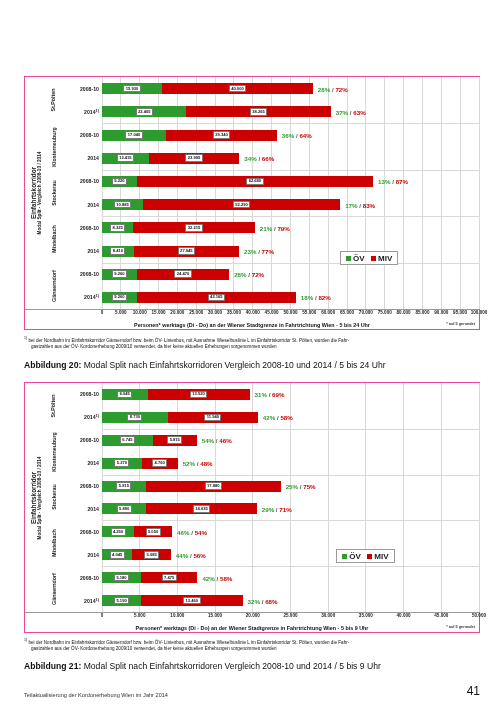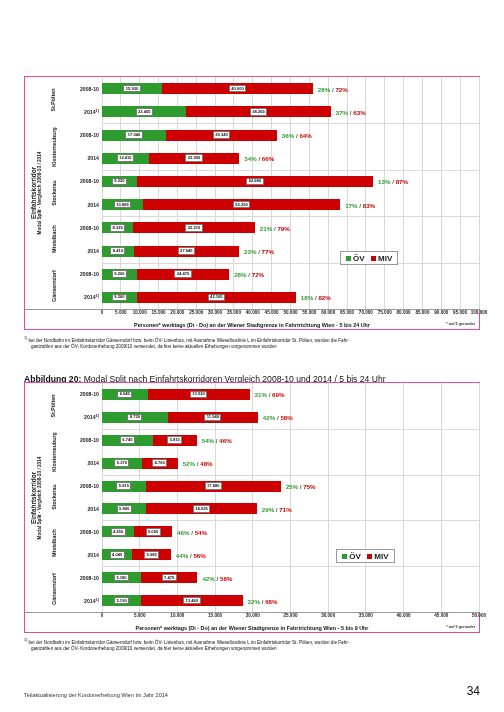--- a/index.html
+++ b/index.html
@@ -359,21 +359,21 @@
         <span>Personen* werktags (Di - Do) an der Wiener Stadtgrenze in Fahrtrichtung Wien - 5 bis 24 Uhr</span>
         <span class="note">* auf 5 gerundet</span>
       </div>
     </div>
 
     <div class="footnote" style="margin-top:6px;">
       <sup>1)</sup><span> bei der Nordbahn im Einfahrtskorridor Gänserndorf bzw. beim ÖV- Linienbus, mit Ausnahme Wieselbuslinie L im Einfahrtskorridor St. Pölten, wurden die Fahr-</span>
       <span class="l2">gastzahlen aus der ÖV- Kordonerhebung 2009/10 verwendet, da hier keine aktuellen Erhebungen vorgenommen wurden</span>
     </div>
 
-    <div class="caption" style="margin-top:23px;">
+    <div class="caption" style="margin-top:9px;">
       <span class="lbl">Abbildung 20:</span><span> Modal Split nach Einfahrtskorridoren Vergleich 2008-10 und 2014 / 5 bis 24 Uhr</span>
     </div>
   </div>
 
   <div class="chart-block" id="block21" style="top:382px;">
     <div class="chart-frame" id="frame21" style="height:251px;">
       <div class="plot-wrap" id="wrap21" style="height:229px;">
         <div class="axis-title-vert">
           <div class="vtxt">
             <div class="vt1">Einfahrtskorridor</div>
@@ -549,20 +549,23 @@
         <span>Personen* werktags (Di - Do) an der Wiener Stadtgrenze in Fahrtrichtung Wien - 5 bis 9 Uhr</span>
         <span class="note">* auf 5 gerundet</span>
       </div>
     </div>
 
     <div class="footnote" style="margin-top:5px;">
       <sup>1)</sup><span> bei der Nordbahn im Einfahrtskorridor Gänserndorf bzw. beim ÖV- Linienbus, mit Ausnahme Wieselbuslinie L im Einfahrtskorridor St. Pölten, wurden die Fahr-</span>
       <span class="l2">gastzahlen aus der ÖV- Kordonerhebung 2009/10 verwendet, da hier keine aktuellen Erhebungen vorgenommen wurden</span>
     </div>
 
+    <div class="caption" style="margin-top:8px;">
+      <span class="lbl">Abbildung 21:</span><span> Modal Split nach Einfahrtskorridoren Vergleich 2008-10 und 2014 / 5 bis 9 Uhr</span>
+    </div>
   </div>
 
   <div class="footer">
     <div class="ftxt">Teilaktualisierung der Kordonerhebung Wien im Jahr 2014</div>
-    <div class="pno">34</div>
+    <div class="pno">41</div>
   </div>
 
 </div>
 
 </body></html>

